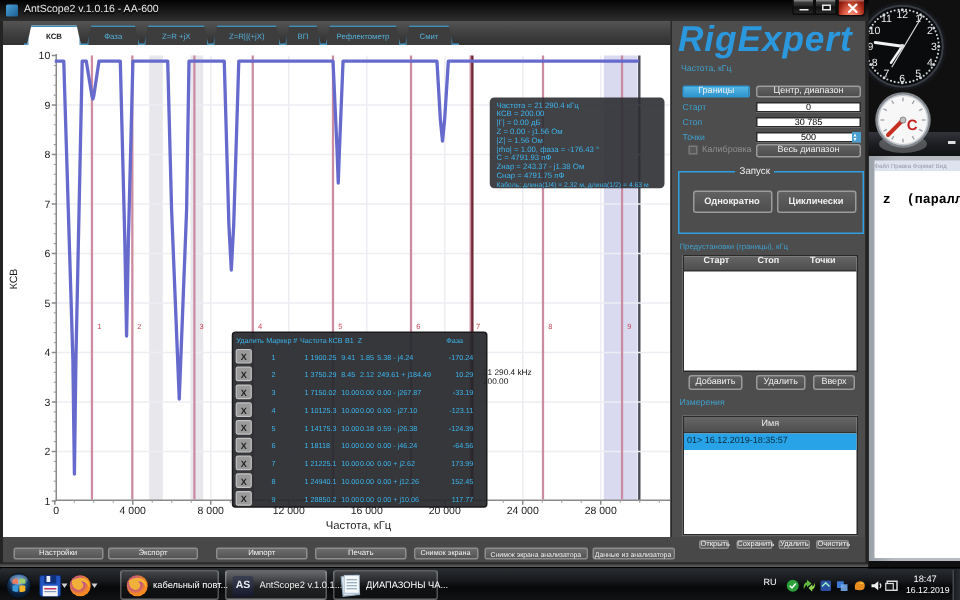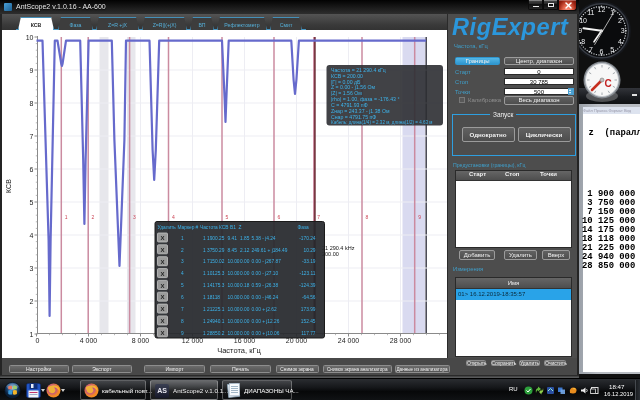--- a/index.html
+++ b/index.html
@@ -163,29 +163,20 @@
     </svg>
   </div>
   <div id="notepad">
     <div id="nptitle">
         <div class="abs" style="left:55px;top:6px;width:4.5px;height:1.5px;background:#e0e0e0;"></div>
       </div>
     <div id="npframe"></div>
     <div id="npmenu2">Файл Правка Формат Вид</div>
       <div id="npbody">
       <pre style="position:absolute;left:5.5px;top:15px;">z  (параллел</pre>
-      <pre style="position:absolute;left:-1px;top:75.5px;"> 1 900 000
- 3 750 000
- 7 150 000
-10 125 000
-14 175 000
-18 118 000
-21 225 000
-24 940 000
-28 850 000</pre>
     </div>
   </div>
 
   <div id="app">
     <div id="titlebar">
       <div class="ticon"></div>
       <div class="ttext">AntScope2 v.1.0.16 - AA-600</div>
       <div class="winbtn" id="wmin">
           <div class="abs" style="left:4px;top:5.5px;width:6px;height:1.5px;background:#e8e8e8;"></div>
         </div>

